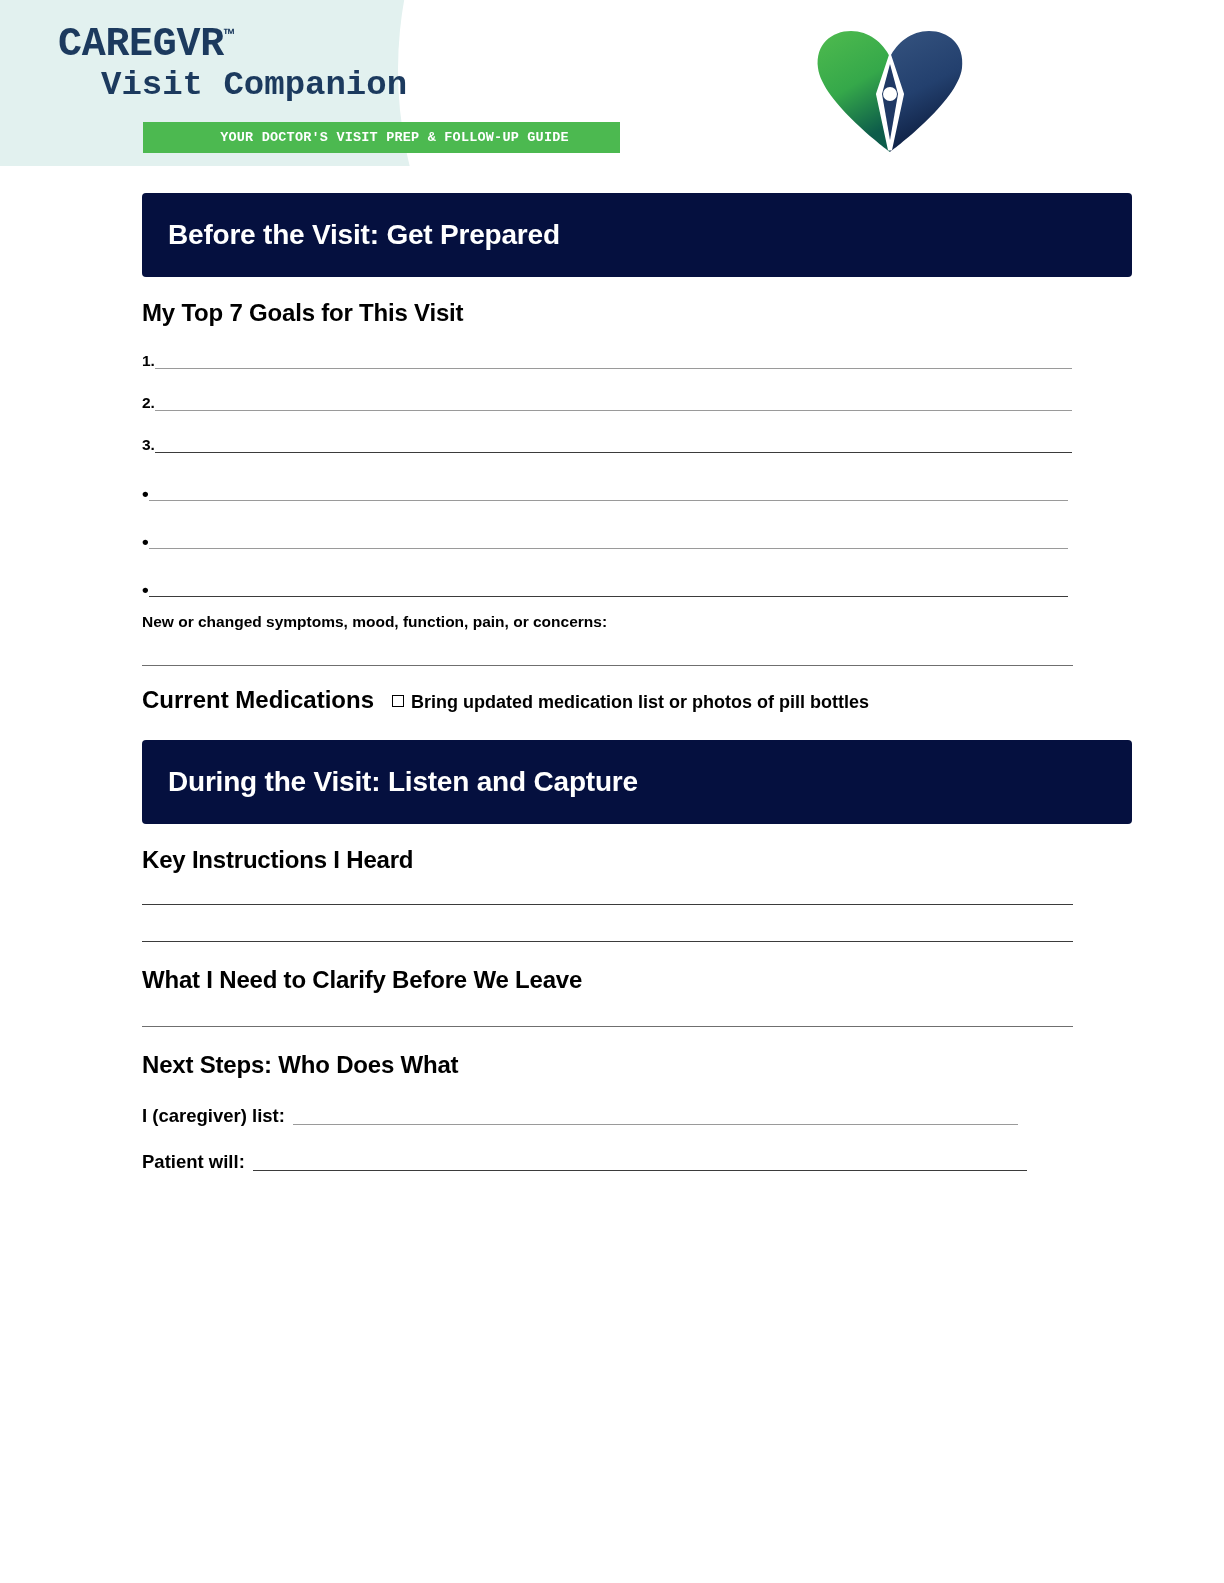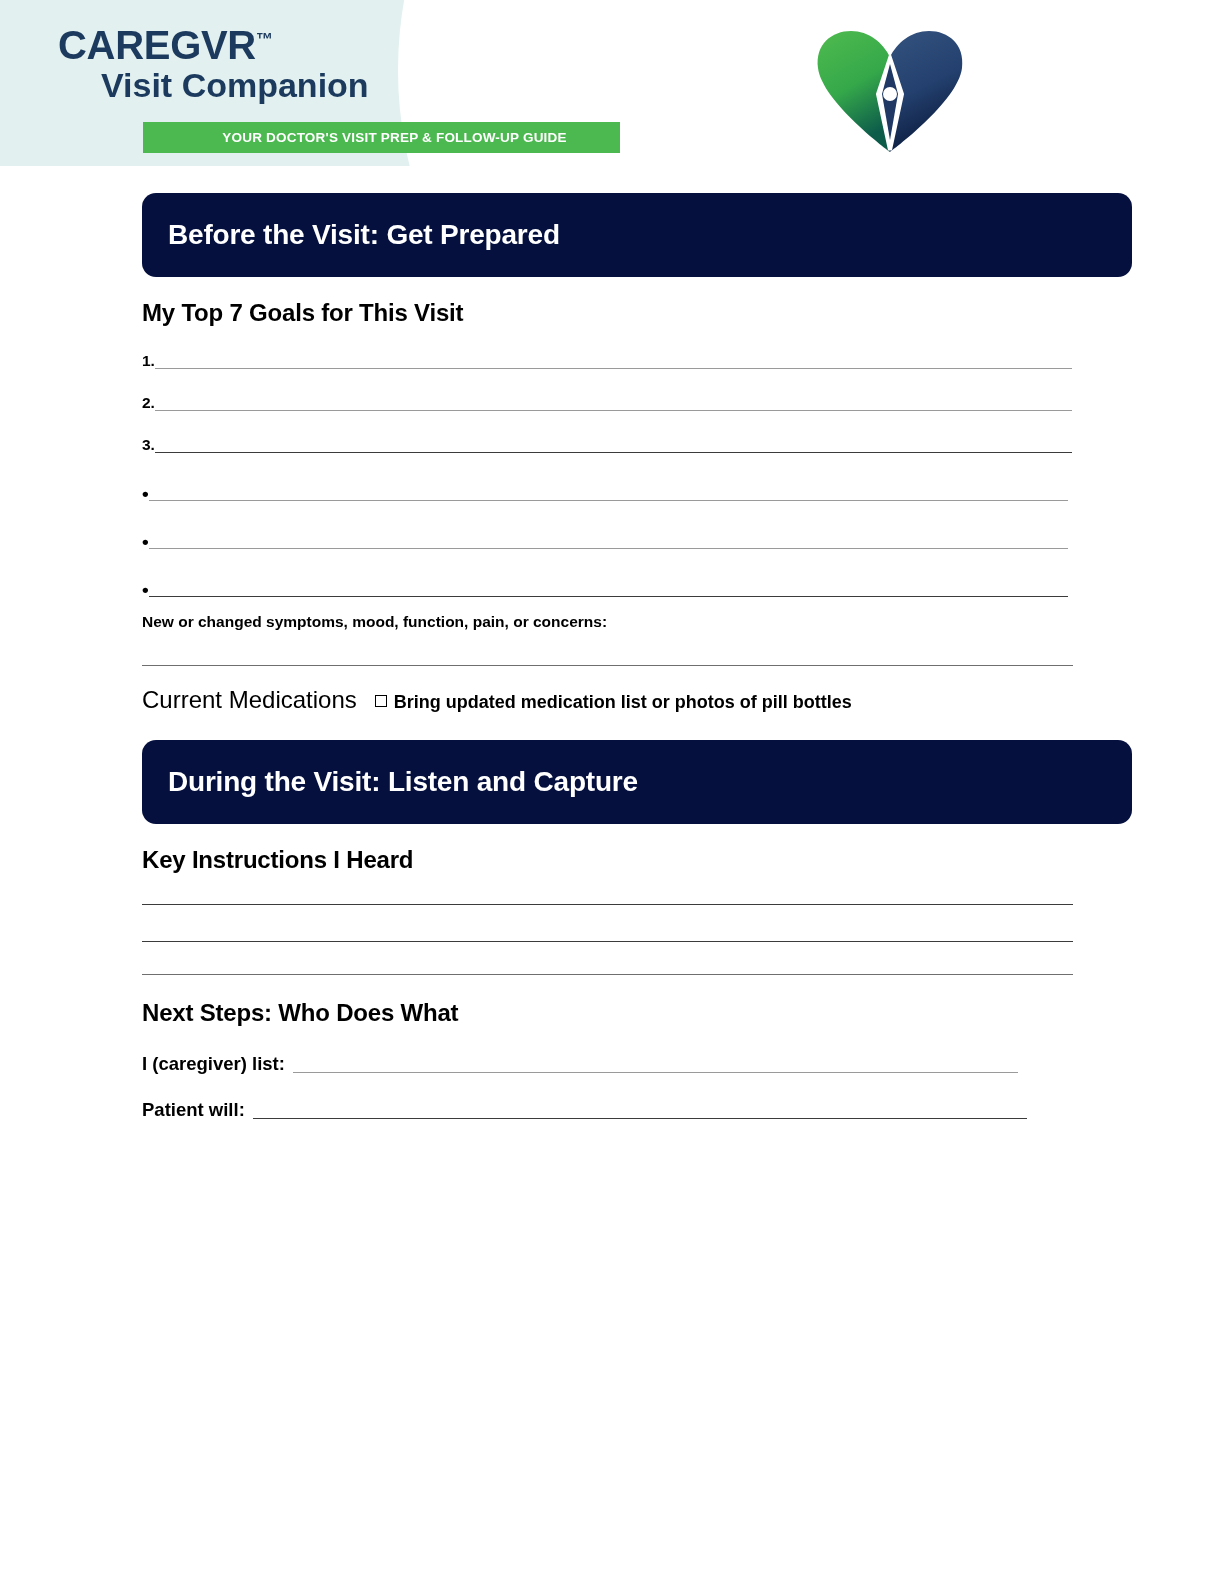--- a/index.html
+++ b/index.html
@@ -16,20 +16,21 @@
     overflow: hidden;
   }
 
   
   .header-band {
     position: relative;
     width: 1048px;
     height: 166px;
     background: #e2f1ef;
     overflow: hidden;
+    font-family: Liberation Mono, monospace;
   }
   
   .header-curve {
     position: absolute;
     top: -330px;
     right: -150px;
     width: 800px;
     height: 800px;
     background: #ffffff;
     border-radius: 50%;
@@ -101,21 +102,21 @@
   .content {
     position: absolute;
     top: 166px;
     left: 0;
     width: 1224px;
   }
 
   .section-banner {
     margin: 27px 92px 0 142px;
     background: #05103f;
-    border-radius: 14px;
+    border-radius: 4px;
     height: 84px;
     display: flex;
     align-items: center;
   }
   .section-banner-title {
     color: #ffffff;
     font-size: 28px;
     font-weight: bold;
     padding-left: 26px;
     letter-spacing: -0.2px;
@@ -129,21 +130,21 @@
     letter-spacing: -0.2px;
   }
 
   .h2-inline {
     margin: 20px 0 0 142px;
     display: flex;
     align-items: baseline;
   }
   .h2-inline .h2-main {
     font-size: 24px;
-    font-weight: normal;
+    font-weight: bold;
   }
   .h2-inline .h2-note {
     font-size: 18px;
     font-weight: bold;
     margin-left: 18px;
   }
   .checkbox-glyph {
     display: inline-block;
     width: 10px;
     height: 10px;
@@ -306,20 +307,21 @@
   </div>
 
   <div class="section-banner" style="margin-top:26px;">
     <span class="section-banner-title">During the Visit: Listen and Capture</span>
   </div>
 
   <div class="h2">Key Instructions I Heard</div>
   <div class="plain-rule dark" style="width:931px;margin-top:30px;"></div>
   <div class="plain-rule dark" style="width:931px;margin-top:36px;"></div>
 
+  <div class="h2" style="margin-top:24px;">What I Need to Clarify Before We Leave</div>
   <div class="plain-rule" style="width:931px;margin-top:32px;"></div>
 
   <div class="h2" style="margin-top:24px;">Next Steps: Who Does What</div>
 
   <div class="ns-row">
     <span class="ns-label">I (caregiver) list:</span>
     <span class="ns-gap"></span>
     <span class="rule rule-soft" style="width:725px;"></span>
   </div>
   <div class="ns-row">

